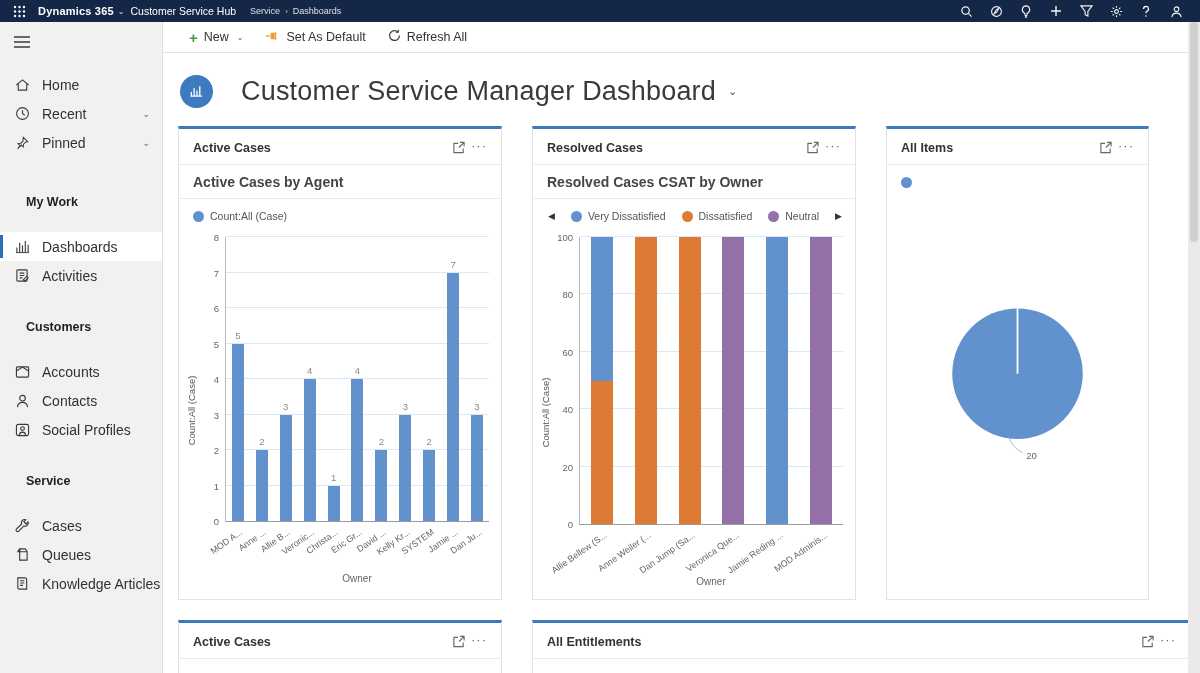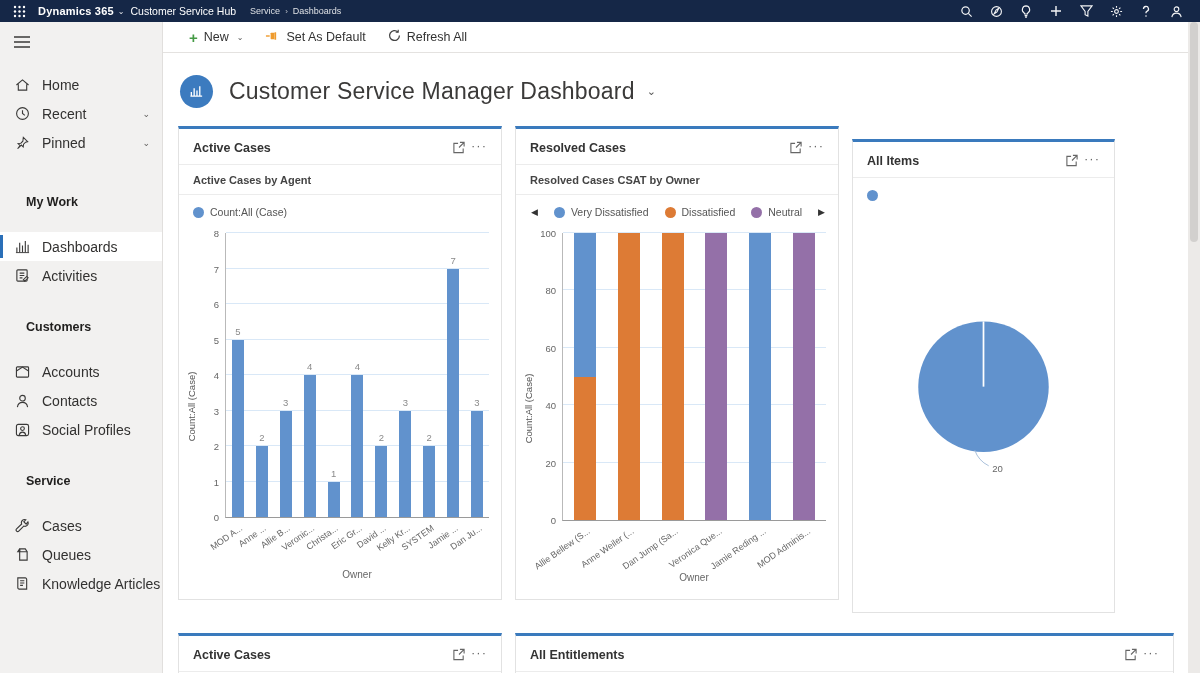--- a/index.html
+++ b/index.html
@@ -33,39 +33,39 @@
 
   
   .main { flex:1; position:relative; background:#fff; }
   .cmdbar { height:31px; background:#fff; border-bottom:1px solid #e4e2e0; display:flex; align-items:center; padding-left:17px; gap:4px; }
   .cmd { display:flex; align-items:center; gap:6px; font-size:12.5px; color:#333; padding:0 9px; height:100%; cursor:pointer; }
   .cmd .chev { font-size:8px; color:#555; margin-left:2px; }
   .plus-glyph { color:#459b45; font-size:15px; font-weight:bold; line-height:1; }
 
   .titlebar { display:flex; align-items:center; padding:22px 0 18px 17px; background:#fff; }
   .title-avatar { width:33px; height:33px; border-radius:50%; background:#3c7bbf; display:flex; align-items:center; justify-content:center; flex:none; }
-  .page-title { font-size:23px; font-weight:300; color:#3b3a39; margin-left:16px; letter-spacing:.2px; }
+  .page-title { font-size:27px; font-weight:300; color:#3b3a39; margin-left:28px; letter-spacing:.2px; }
   .title-chev { font-size:11px; color:#555; margin-left:12px; cursor:pointer; }
 
   
   .cards-area { padding-left:15px; }
-  .cards-row { display:flex; gap:13px; }
+  .cards-row { display:flex; gap:30px; }
   .cards-row + .cards-row { margin-top:20px; }
   .card { background:#fff; border:1px solid #e2e2e2; border-top:3px solid #3a7abd; position:relative; }
   .card.c1 { width:324px; height:474px; }
   .card.c2 { width:324px; height:474px; }
-  .card.c3 { width:263px; height:474px;margin-top:13px; }
+  .card.c3 { width:263px; height:474px; }
   .card.b1 { width:324px; height:200px; }
   .card.b2 { width:659px; height:200px; }
   .card-head { display:flex; align-items:center; padding:9px 12px 7px 14px; border-bottom:1px solid #ececec; }
   .card-title { font-size:12.5px; font-weight:bold; color:#333; }
   .card-head .spacer { flex:1; }
   .icon-btn { width:20px; height:16px; display:flex; align-items:center; justify-content:center; color:#666; cursor:pointer; }
   .dots { font-size:13px; color:#666; letter-spacing:1px; cursor:pointer; padding:0 2px 4px 2px; }
-  .card-sub { font-size:11px; font-weight:bold; color:#444; padding:9px 14px 8px 14px; border-bottom:1px solid #ececec; }
+  .card-sub { font-size:14px; font-weight:bold; color:#444; padding:9px 14px 8px 14px; border-bottom:1px solid #ececec; }
 
   .legend-row { display:flex; align-items:center; gap:8px; padding:10px 10px 8px 14px; min-height:32px; }
   .legend-item { display:flex; align-items:center; gap:6px; }
   .legend-dot { width:11px; height:11px; border-radius:50%; flex:none; }
   .legend-label { font-size:10.5px; color:#555; white-space:nowrap; }
   .legend-arrow { font-size:9px; color:#333; cursor:pointer; padding:0 1px; }
   .legend-row.scroll { justify-content:space-between; padding-right:12px; }
   .legend-center { display:flex; gap:16px; }
 
   

